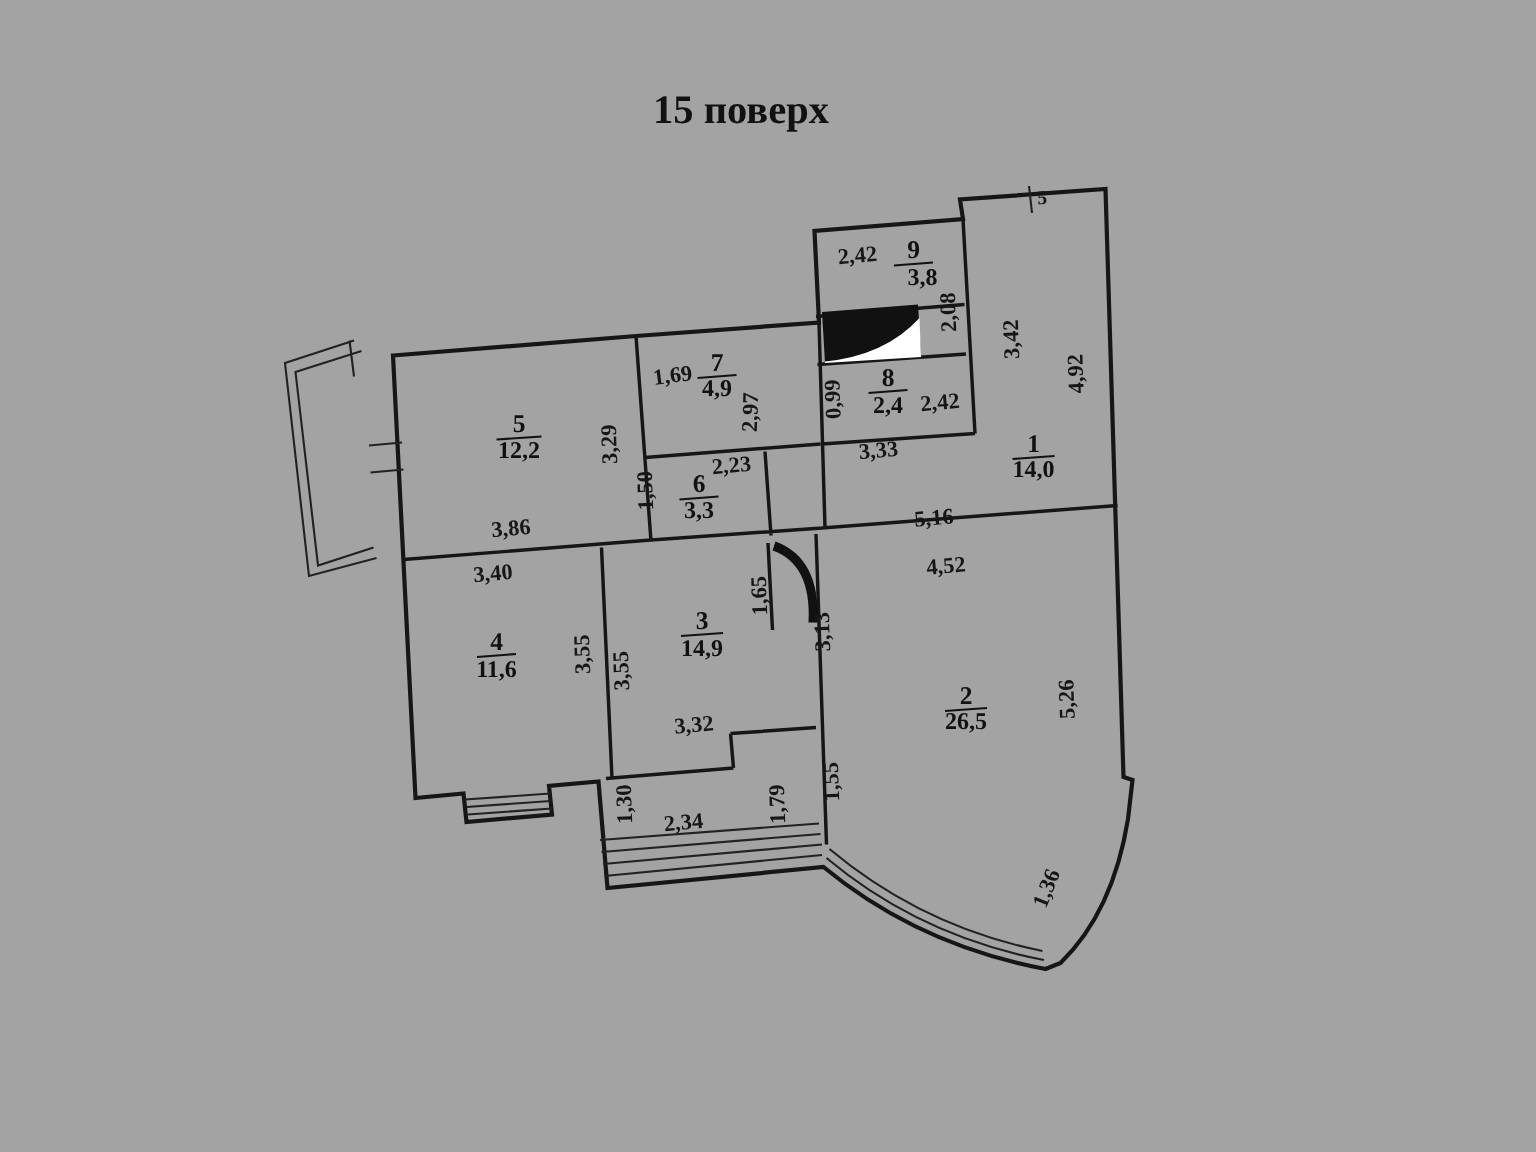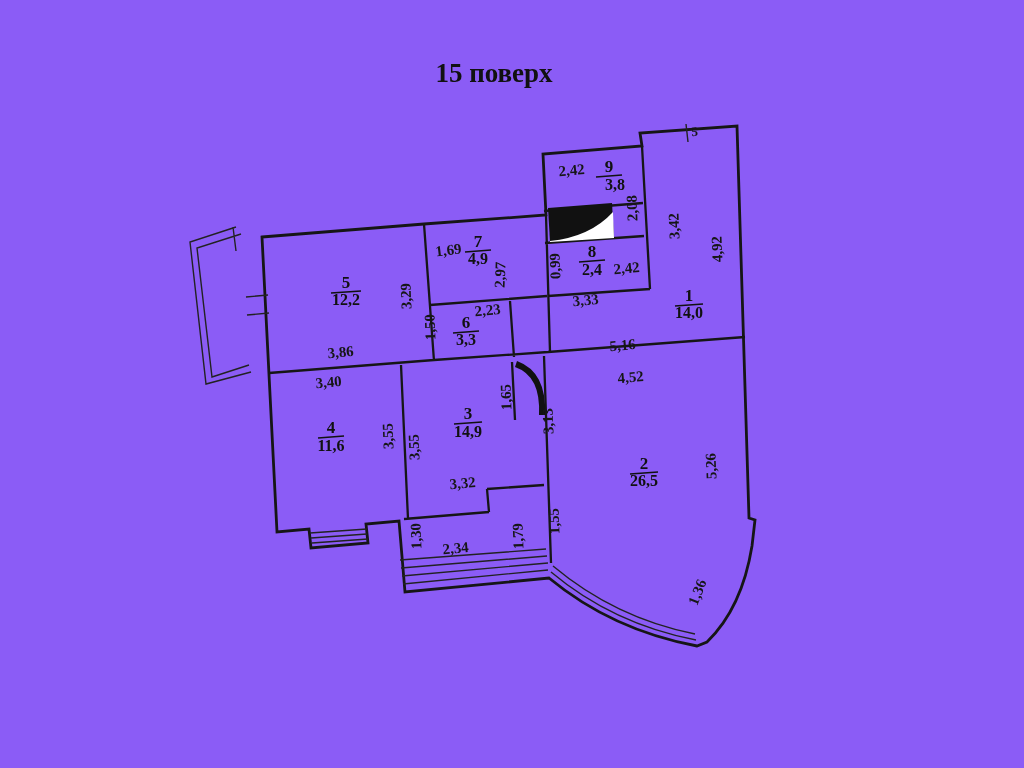--- a/index.html
+++ b/index.html
@@ -1,16 +1,16 @@
 <!DOCTYPE html>
 <html><head>
 <meta charset="utf-8">
 <style>
   html,body{margin:0;padding:0;background:#ffffff;}
-  .page{position:relative;width:1024px;height:768px;background:#8b5cf6;overflow:hidden;
+  .page{position:relative;width:1024px;height:768px;background:#a3a3a3;overflow:hidden;
         font-family:"Liberation Serif","DejaVu Serif",serif;}
   svg{position:absolute;left:0;top:0;}
   .title{font-size:27px;font-weight:bold;fill:#111;}
   .dim{font-size:15px;font-weight:bold;fill:#161616;}
   .dim-sm{font-size:13px;font-weight:bold;fill:#161616;}
   .num{font-size:17px;font-weight:bold;fill:#111;}
   .area{font-size:16px;font-weight:bold;fill:#111;}
   .wall{fill:none;stroke:#161616;stroke-width:2.8;stroke-linejoin:miter;}
   .iwall{fill:none;stroke:#161616;stroke-width:2.3;}
   .thin{fill:none;stroke:#222;stroke-width:1.4;}

